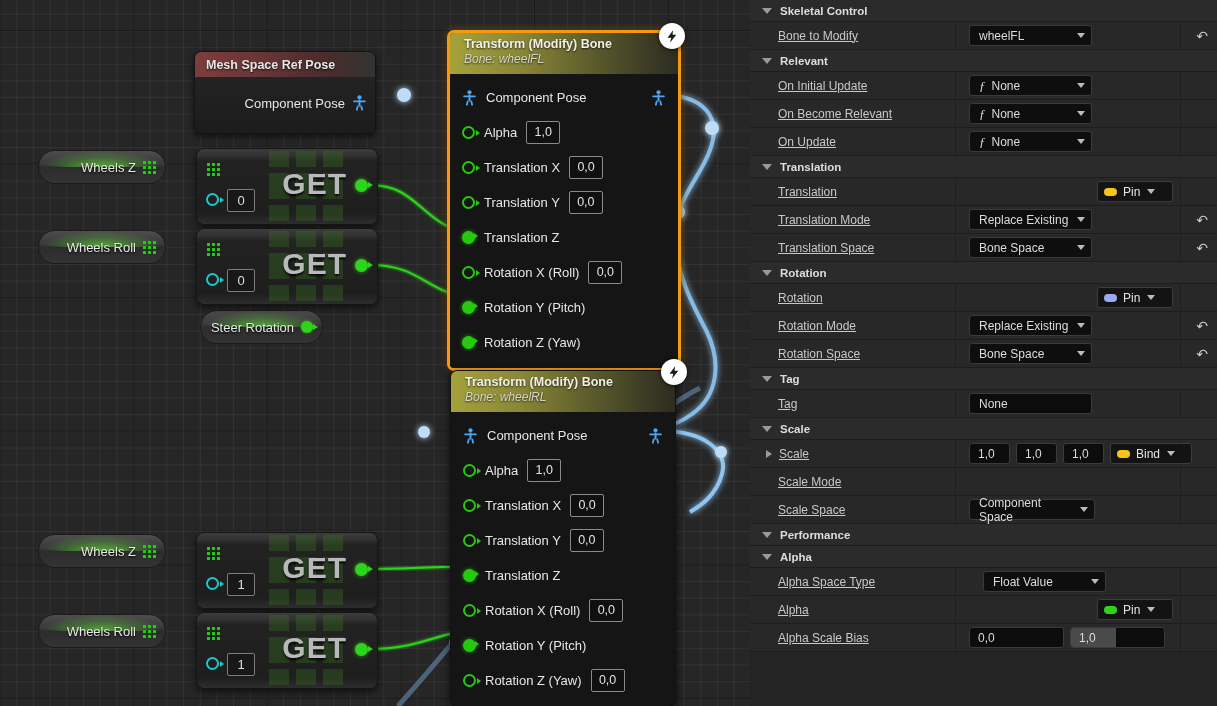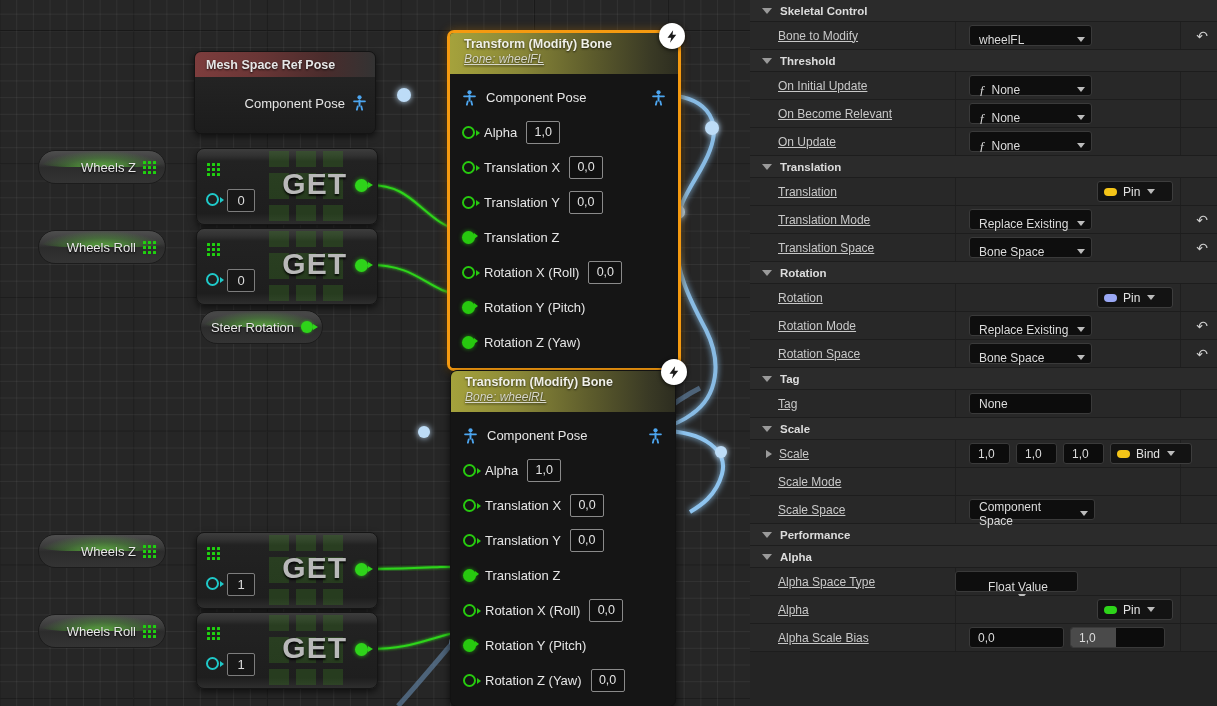--- a/index.html
+++ b/index.html
@@ -66,21 +66,21 @@
   .msrp-row{position:absolute;right:8px;top:18px;display:flex;align-items:center;gap:7px;}
   .msrp-row span{color:#e4e4e4;font-size:13px;}
 
   
   .tmb{position:absolute;border-radius:7px;overflow:hidden;background:#141414;}
   .tmb.sel{border:3px solid #f59a10;box-shadow:0 0 10px rgba(245,154,16,.35),0 3px 8px rgba(0,0,0,.7);}
   .tmb.nosel{border:1px solid #121212;box-shadow:0 3px 8px rgba(0,0,0,.7);}
   .tmb-hd{height:41px;padding:4px 10px 0 14px;box-sizing:border-box;
     background:linear-gradient(to right,#a5a23c 0%,#8a8838 30%,#5d5c2c 62%,#3a3a25 88%,#2d2d20 100%);}
   .tmb-title{color:#f0f0e8;font-size:12.5px;font-weight:bold;line-height:15px;text-shadow:0 1px 2px rgba(0,0,0,.7);}
-  .tmb-sub{color:#d7d7c8;font-size:12px;font-style:italic;line-height:15px;text-shadow:0 1px 2px rgba(0,0,0,.7);text-decoration:underline;}
+  .tmb-sub{color:#d7d7c8;font-size:12px;font-style:italic;line-height:15px;text-shadow:0 1px 2px rgba(0,0,0,.7);}
   .tmb-body{background:#151515;padding:6px 0 8px 0;position:relative;}
   .prow{height:35px;display:flex;align-items:center;padding-left:12px;position:relative;}
   .prow .plabel{color:#e6e6e6;font-size:13px;margin-left:9px;}
   .vbox{margin-left:9px;min-width:22px;height:21px;border:1px solid #8a8a8a;border-radius:2px;
     color:#e2e2e2;font-size:12.5px;text-align:center;line-height:20px;padding:0 5px;background:rgba(10,10,10,.35);}
   .pin-o{width:13px;height:13px;border-radius:50%;border:2px solid #27c90f;box-sizing:border-box;position:relative;}
   .pin-o::after{content:"";position:absolute;left:12px;top:2px;border-left:4px solid #27c90f;
     border-top:3px solid transparent;border-bottom:3px solid transparent;}
   .pin-f{width:13px;height:13px;border-radius:50%;background:#27c90f;position:relative;
     box-shadow:0 0 4px rgba(39,201,15,.7);}
@@ -102,21 +102,21 @@
   .cat .ctxt{color:#dcdcdc;font-size:11.5px;font-weight:bold;}
   .prop{height:27px;display:flex;align-items:center;border-bottom:1px solid #1d1d1d;background:#282828;position:relative;}
   .prop .pname{width:205px;color:#c8c8c8;font-size:12px;padding-left:28px;box-sizing:border-box;text-decoration:underline;}
   .prop .pname.exp{padding-left:16px;display:flex;align-items:center;}
   .prop .pname.exp .etri{width:0;height:0;border-top:4.5px solid transparent;border-bottom:4.5px solid transparent;
     border-left:6px solid #9a9a9a;margin-right:7px;}
   .pvalwrap{flex:1;display:flex;align-items:center;position:relative;height:100%;}
   .vsep{position:absolute;left:205px;top:0;bottom:0;width:1px;background:#1f1f1f;}
   .vsep2{position:absolute;right:36px;top:0;bottom:0;width:1px;background:#1f1f1f;}
   .combo{height:21px;background:#0e0e0e;border:1px solid #3a3a3a;border-radius:3px;display:flex;
-    align-items:center;justify-content:space-between;color:#dcdcdc;font-size:12px;padding:8px 6px 0 9px;
+    align-items:center;justify-content:space-between;color:#dcdcdc;font-size:12px;padding:0 6px 0 9px;
     box-sizing:border-box;}
   .chev{width:0;height:0;border-left:4px solid transparent;border-right:4px solid transparent;
     border-top:5px solid #bcbcbc;margin-left:8px;}
   .fx{font-style:italic;font-family:"Liberation Serif",serif;color:#d8d8d8;font-size:13px;margin-right:6px;}
   .txtbox{height:21px;background:#0c0c0c;border:1px solid #3a3a3a;border-radius:3px;color:#dcdcdc;
     font-size:12px;display:flex;align-items:center;padding-left:9px;box-sizing:border-box;}
   .pinbtn{height:21px;background:#131313;border:1px solid #3d3d3d;border-radius:3px;display:flex;
     align-items:center;color:#e2e2e2;font-size:12px;padding:0 5px 0 6px;box-sizing:border-box;}
   .pinswatch{width:13px;height:8px;border-radius:4px;margin-right:6px;}
   .revert{position:absolute;right:9px;top:50%;transform:translateY(-50%);color:#cfcfcf;font-size:14px;line-height:1;}
@@ -540,21 +540,21 @@
         <div class="combo" style="width:123px;margin-left:14px;">
           <span>wheelFL</span>
           <span class="chev"></span>
         </div>
       </div>
       <span class="revert">↶</span>
     </div>
 
     <div class="cat">
       <span class="tri"></span>
-      <span class="ctxt">Threshold</span>
+      <span class="ctxt">Relevant</span>
     </div>
     <div class="prop">
       <span class="vsep"></span>
       <span class="vsep2"></span>
       <span class="pname">On Initial Update</span>
       <div class="pvalwrap">
         <div class="combo" style="width:123px;margin-left:14px;">
           <span style="display:flex;align-items:center;">
             <span class="fx">ƒ</span>
             <span>None</span>
@@ -741,21 +741,21 @@
 
     <div class="cat">
       <span class="tri"></span>
       <span class="ctxt">Alpha</span>
     </div>
     <div class="prop">
       <span class="vsep"></span>
       <span class="vsep2"></span>
       <span class="pname">Alpha Space Type</span>
       <div class="pvalwrap">
-        <div class="combo" style="width:123px;margin-left:0;flex-direction:column;">
+        <div class="combo" style="width:123px;margin-left:28px;">
           <span>Float Value</span>
           <span class="chev"></span>
         </div>
       </div>
     </div>
     <div class="prop">
       <span class="vsep"></span>
       <span class="vsep2"></span>
       <span class="pname">Alpha</span>
       <div class="pvalwrap" style="justify-content:flex-end;padding-right:44px;">

